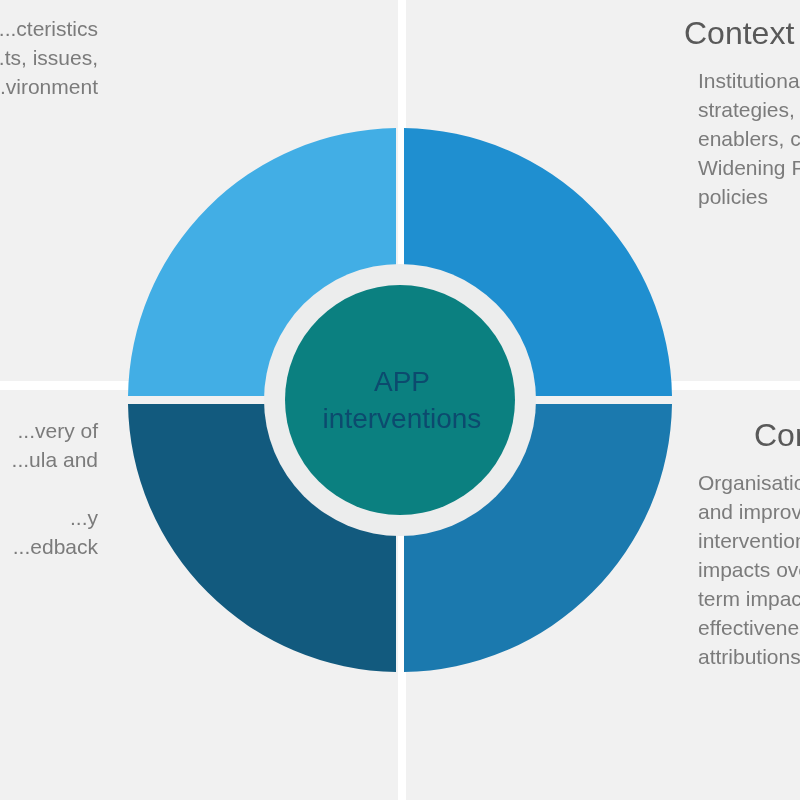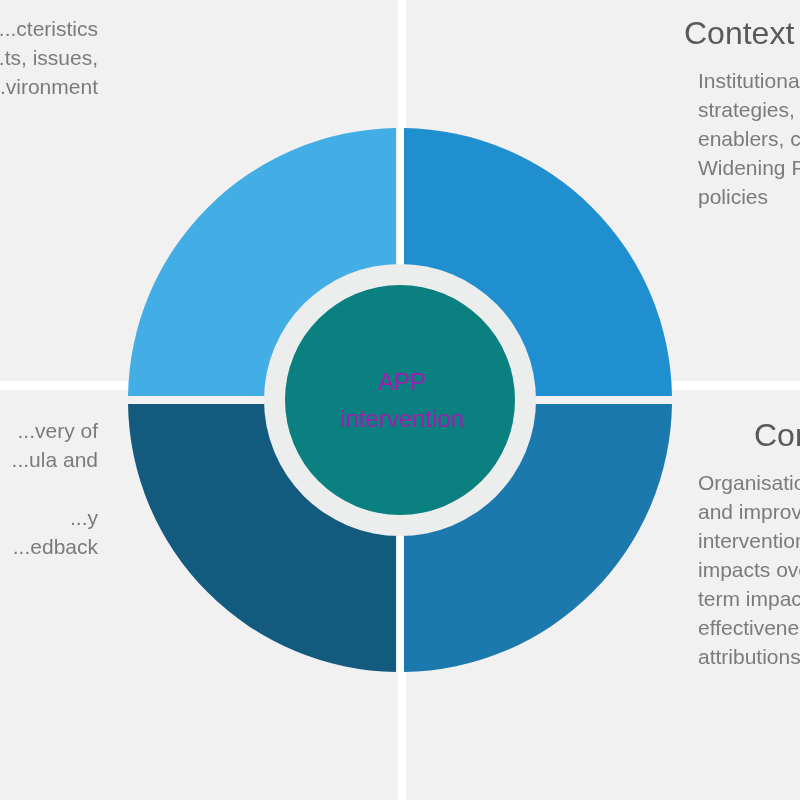--- a/index.html
+++ b/index.html
@@ -63,22 +63,22 @@
     position: absolute;
     left: 287px;
     top: 337px;
     width: 230px;
     height: 126px;
     z-index: 3;
     display: flex;
     flex-direction: column;
     align-items: center;
     justify-content: center;
-    color: #a21caf;
-    font-size: 24px;
+    color: #0c4a6e;
+    font-size: 28px;
     line-height: 37px;
     text-align: center;
     pointer-events: none;
   }
 
   
   .quad {
     position: absolute;
     z-index: 4;
   }
@@ -150,21 +150,21 @@
       <path d="M 544 276 A 272 272 0 0 1 276 544 L 276 396 A 124 124 0 0 0 396 276 Z" fill="#1b79ae"></path>
 
       <circle cx="272" cy="272" r="136" fill="#eceded"></circle>
 
       <circle cx="272" cy="272" r="115" fill="#0b8080"></circle>
     </svg>
   </div>
 
   <div class="hub-label">
     <span>APP</span>
-    <span>intervention</span>
+    <span>interventions</span>
   </div>
 
   <div class="quad" id="quad-tl">
 
     <p>...cteristics
 ...ts, issues,
 ...vironment</p>
   </div>
 
   <div class="quad" id="quad-tr">

